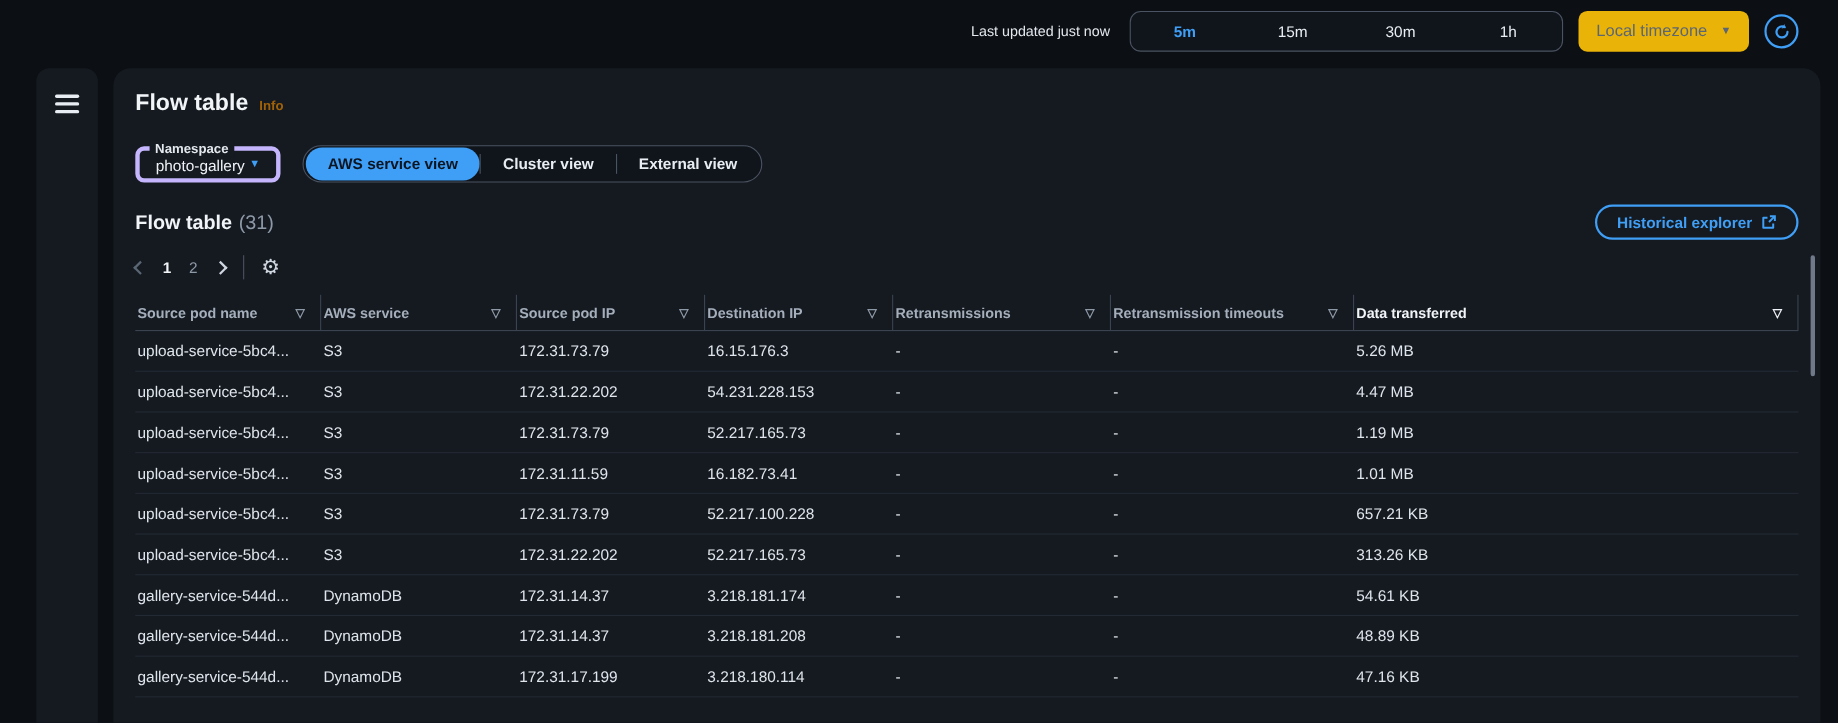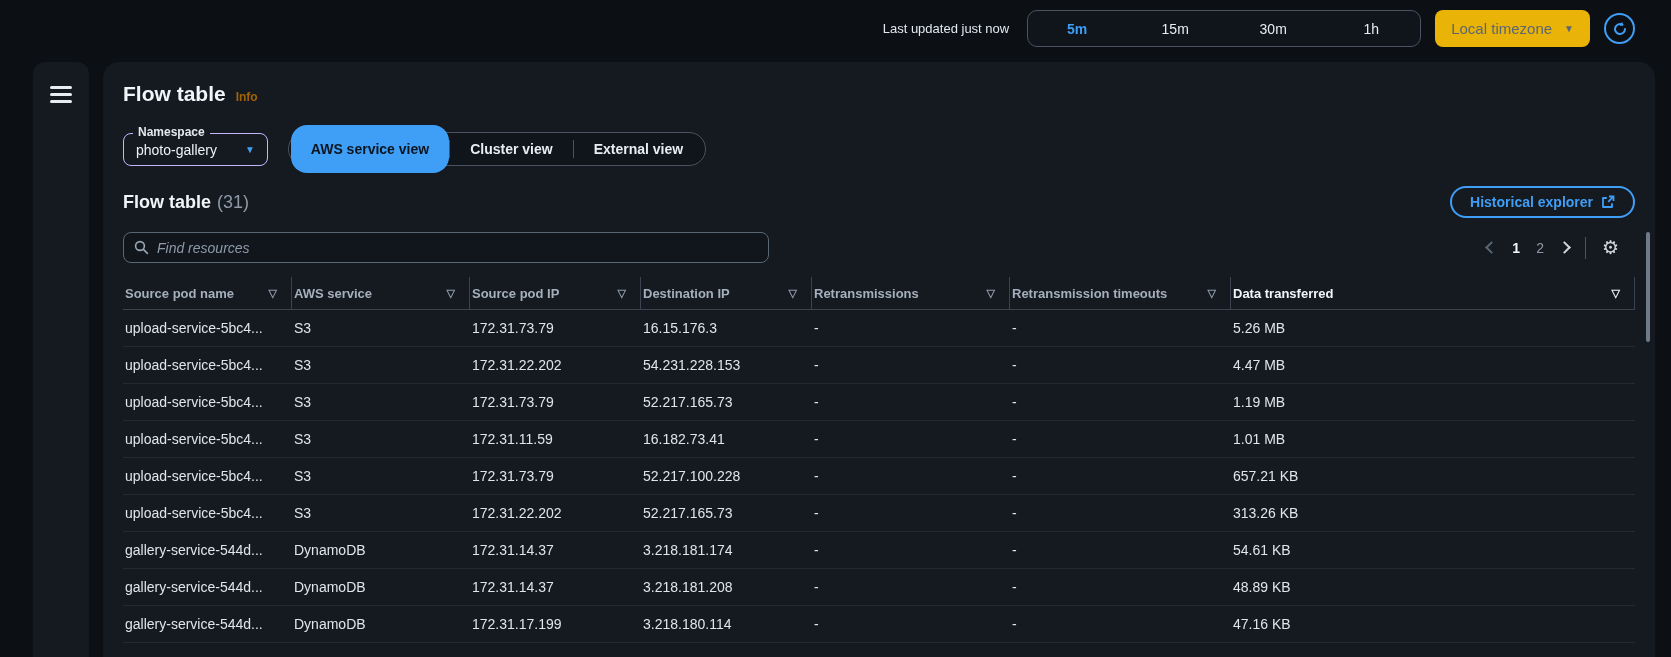--- a/index.html
+++ b/index.html
@@ -49,37 +49,37 @@
     position:absolute; left:103px; top:62px; width:1552px; height:595px;
     background:#151a21; border-radius:16px 16px 0 0;
     padding:20px 20px 0 20px;
   }
   .title-row { display:flex; align-items:baseline; gap:10px; }
   .page-title { font-size:21px; font-weight:bold; color:#f2f5f8; }
   .info-link { font-size:12px; font-weight:bold; color:#a16207; cursor:pointer; }
   
   .controls-row { display:flex; align-items:flex-end; gap:20px; margin-top:18px; height:42px; }
   .ns-field {
-    position:relative; border:1px solid #c4b5fd; border-radius:8px;
-    height:33px; min-width:132px; display:flex; align-items:center; gap:28px;
-    padding:0 12px; cursor:pointer; background:#151a21;
+    position:relative; border:4px solid #c4b5fd; border-radius:8px;
+    height:33px; min-width:132px; display:flex; align-items:center; gap:4px;
+    padding:0 12px; cursor:pointer; background:#151a21;justify-content:center;
   }
   .ns-label {
     position:absolute; top:-9px; left:9px; background:#151a21; padding:0 5px;
     font-size:12px; font-weight:bold; color:#e3e8ee; white-space:nowrap;
   }
   .ns-value { font-size:14px; color:#eef1f5; }
   .ns-caret { font-size:10px; color:#3f9ef5; }
   .view-toggle {
     display:flex; align-items:center; border:1px solid #4a5361;
     border-radius:20px; height:34px; padding:0 2px; background:#10141b;
   }
   .view-item {
     font-size:14px; font-weight:bold; color:#e8edf3; padding:0 20px;
-    height:48px; display:flex; align-items:center; border-radius:16px; cursor:pointer;
+    height:30px; display:flex; align-items:center; border-radius:16px; cursor:pointer;
     white-space:nowrap;
   }
   .view-item.selected { background:#3f9ef5; color:#0b1521; }
   .view-divider { width:1px; height:18px; background:#4a5361; }
   
   .table-title-row { display:flex; align-items:center; justify-content:space-between; margin-top:20px; }
   .table-title { font-size:18px; font-weight:bold; color:#f2f5f8; }
   .table-count { font-size:18px; color:#8e99a7; font-weight:normal; margin-left:6px; }
   .hist-btn {
     display:flex; align-items:center; gap:8px; border:2px solid #3f9ef5;
@@ -196,29 +196,20 @@
         <svg width="14" height="14" viewBox="0 0 14 14">
           <path d="M11 8.2 V12 H2 V3 H5.8" fill="none" stroke="#3f9ef5" stroke-width="1.8" stroke-linejoin="round"></path>
           <path d="M8 1.5 H12.5 V6" fill="none" stroke="#3f9ef5" stroke-width="1.8"></path>
           <path d="M12.3 1.7 L7.2 6.8" fill="none" stroke="#3f9ef5" stroke-width="1.8"></path>
         </svg>
       </span>
     </button>
   </div>
 
   <div class="search-row">
-    <div class="search-box">
-      <span>
-        <svg width="15" height="15" viewBox="0 0 15 15">
-          <circle cx="6" cy="6" r="4.4" fill="none" stroke="#9aa5b2" stroke-width="1.6"></circle>
-          <line x1="9.4" y1="9.4" x2="13.4" y2="13.4" stroke="#9aa5b2" stroke-width="1.6" stroke-linecap="round"></line>
-        </svg>
-      </span>
-      <input class="search-input" type="text" placeholder="Find resources" style="">
-    </div>
 
     <div class="pager">
       <span class="chev chev-left"></span>
       <span class="page-num current">1</span>
       <span class="page-num">2</span>
       <span class="chev chev-right"></span>
       <span class="pager-divider"></span>
       <span class="gear">⚙</span>
     </div>
   </div>

